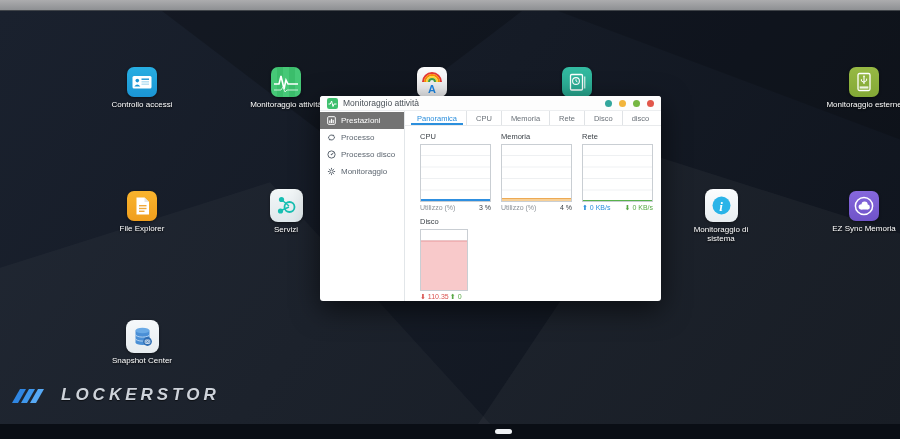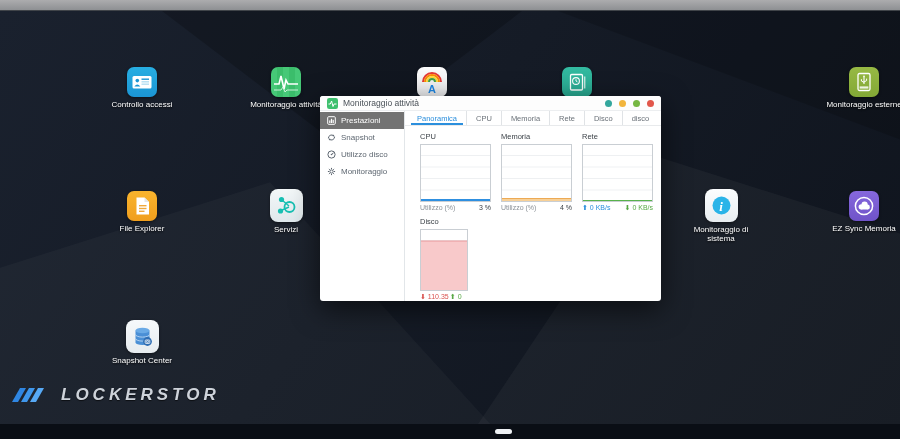--- a/index.html
+++ b/index.html
@@ -15,21 +15,21 @@
   .bottom-strip{position:absolute;left:0;right:0;bottom:0;height:15px;background:#0a0e15;z-index:4;}
   .handle{position:absolute;left:495px;bottom:5px;width:17px;height:5px;border-radius:2.5px;background:#eef1f4;z-index:5;cursor:pointer;}
 
   
   .dicon{position:absolute;width:90px;display:flex;flex-direction:column;align-items:center;cursor:pointer;z-index:3;}
   .tile{width:30px;height:30px;border-radius:7px;display:flex;align-items:center;justify-content:center;box-shadow:0 1px 3px rgba(0,0,0,.45);}
   .tile-lg{width:33px;height:33px;border-radius:8px;}
   .dlabel{margin-top:3px;font-size:8px;line-height:9px;color:#fff;text-align:center;text-shadow:0 1px 2px rgba(0,0,0,.85);max-width:82px;}
 
   
-  .logo{position:absolute;left:12px;top:385px;display:flex;align-items:center;gap:9px;z-index:3;}
+  .logo{position:absolute;left:12px;top:385px;display:flex;align-items:flex-end;gap:9px;z-index:3;}
   .logo-text{font-size:17px;font-weight:bold;font-style:italic;letter-spacing:4px;color:#ced3da;text-shadow:0 1px 1px rgba(0,0,0,.6);}
 
   
   .window{position:absolute;left:320px;top:96px;width:341px;height:205px;background:#fff;border-radius:3px;box-shadow:0 8px 28px rgba(0,0,0,.6);z-index:10;display:flex;flex-direction:column;overflow:hidden;}
   .titlebar{height:15px;flex:0 0 15px;display:flex;align-items:center;padding:0 7px;gap:5px;background:#fdfdfd;border-bottom:1px solid #eceef0;cursor:default;}
   .wtitle{font-size:8.5px;color:#4a5158;flex:1;white-space:nowrap;}
   .dots{display:flex;gap:7px;align-items:center;}
   .dot{width:7px;height:7px;border-radius:50%;cursor:pointer;}
   .win-body{flex:1;display:flex;min-height:0;}
   .sidebar{width:85px;flex:0 0 85px;border-right:1px solid #e2e6e9;padding-top:1px;}
@@ -236,29 +236,29 @@
           </svg>
           <span>Prestazioni</span>
         </div>
         <div class="side-item">
           <svg width="9" height="9" viewBox="0 0 9 9">
             <path d="M1.4,5.4 a3.2,3.2 0 0 1 5.3,-2.6" fill="none" stroke="currentColor" stroke-width="1"></path>
             <polygon points="6.9,1.4 7.3,3.5 5.3,3" fill="currentColor"></polygon>
             <path d="M7.6,3.6 a3.2,3.2 0 0 1 -5.3,2.6" fill="none" stroke="currentColor" stroke-width="1"></path>
             <polygon points="2.1,7.6 1.7,5.5 3.7,6" fill="currentColor"></polygon>
           </svg>
-          <span>Snapshot</span>
+          <span>Processo</span>
         </div>
         <div class="side-item">
           <svg width="9" height="9" viewBox="0 0 9 9">
             <circle cx="4.5" cy="4.5" r="3.6" fill="none" stroke="currentColor" stroke-width="1"></circle>
             <line x1="4.5" y1="4.5" x2="6.6" y2="2.8" stroke="currentColor" stroke-width="1"></line>
             <circle cx="4.5" cy="4.5" r="0.8" fill="currentColor"></circle>
           </svg>
-          <span>Utilizzo disco</span>
+          <span>Processo disco</span>
         </div>
         <div class="side-item">
           <svg width="9" height="9" viewBox="0 0 9 9">
             <circle cx="4.5" cy="4.5" r="1.6" fill="none" stroke="currentColor" stroke-width="1"></circle>
             <g stroke="currentColor" stroke-width="1">
               <line x1="6.9" y1="4.5" x2="8.1" y2="4.5"></line>
                 <line x1="0.9" y1="4.5" x2="2.1" y2="4.5"></line>
               <line x1="4.5" y1="6.9" x2="4.5" y2="8.1"></line>
                 <line x1="4.5" y1="0.9" x2="4.5" y2="2.1"></line>
               <line x1="6.2" y1="6.2" x2="7.1" y2="7.1"></line>

